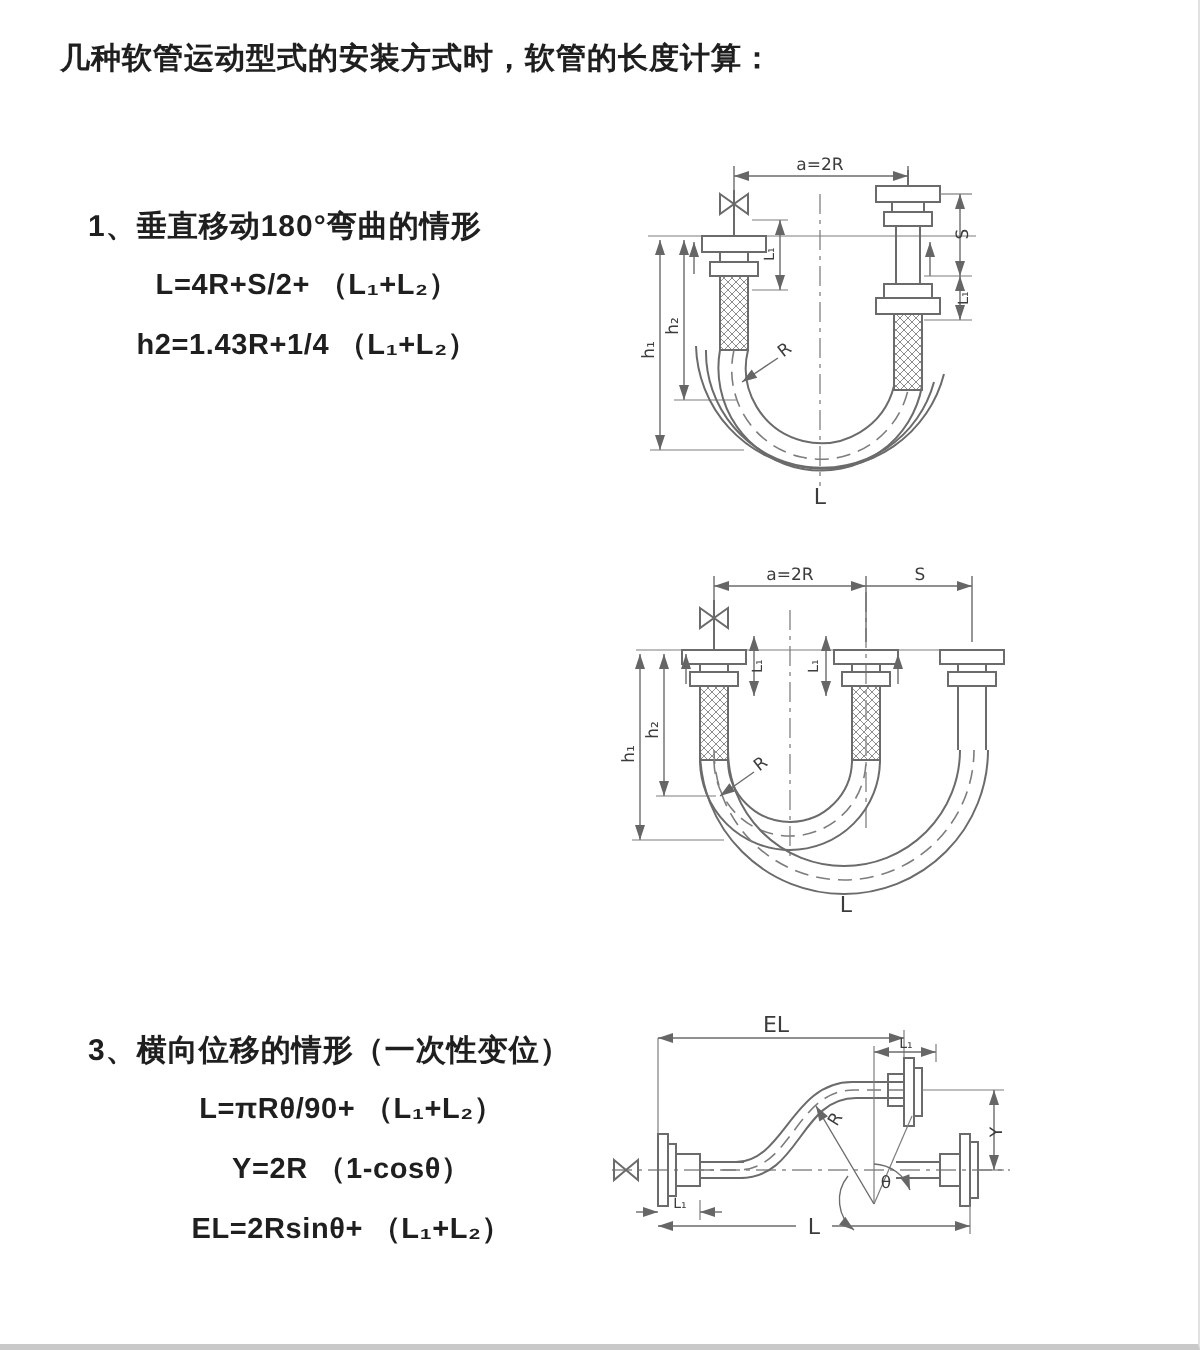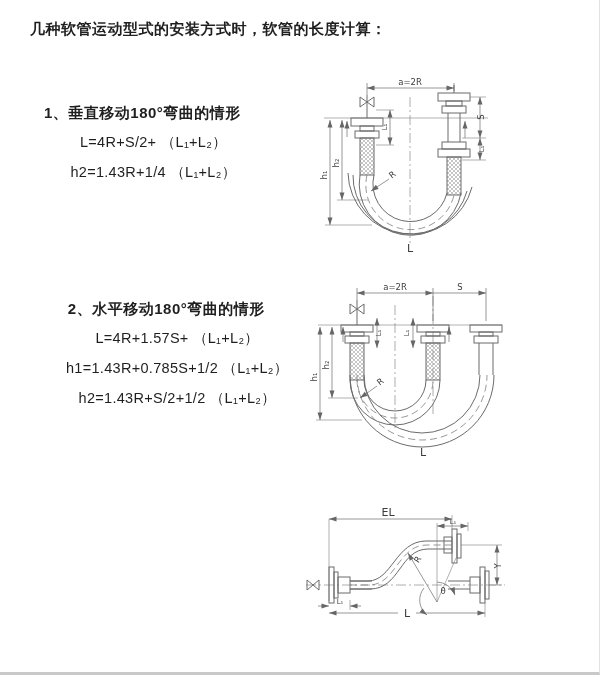--- a/index.html
+++ b/index.html
@@ -7,21 +7,21 @@
     position:relative;width:600px;height:675px;background:#ffffff;
     overflow:hidden;font-family:"Liberation Sans","DejaVu Sans",sans-serif;
     border-right:1px solid #e2e2e2;border-bottom:3px solid #c9c9c9;box-sizing:border-box;
   }
   .doc-title{
     position:absolute;left:30px;top:20px;font-size:15px;font-weight:700;
     color:#1f1f1f;letter-spacing:.5px;white-space:nowrap;
   }
   .section{position:absolute;left:44px;color:#1f1f1f;text-align:center;}
   .sec-heading{font-size:15px;font-weight:700;margin:0 0 10px 0;letter-spacing:.5px;}
-  .formula{font-size:14.5px;font-weight:400;margin:0 0 11px 22px;letter-spacing:.3px;}
+  .formula{font-size:14.5px;font-weight:700;margin:0 0 11px 22px;letter-spacing:.3px;}
   .diagram{position:absolute;}
   
   .dline{fill:none;stroke:#6b6b6b;stroke-width:1;}
   .thin{fill:none;stroke:#7d7d7d;stroke-width:.6;}
   .dim{fill:none;stroke:#6b6b6b;stroke-width:.7;}
   .cdash{fill:none;stroke:#8a8a8a;stroke-width:.7;stroke-dasharray:10 3 2 3;}
   .hdash{fill:none;stroke:#7d7d7d;stroke-width:.8;stroke-dasharray:7 4;}
   .braid{stroke:#6b6b6b;stroke-width:1;}
   text.lbl{font-family:"DejaVu Sans",sans-serif;font-size:8.5px;fill:#3c3c3c;}
   text.lbl-lg{font-family:"DejaVu Sans",sans-serif;font-size:11px;fill:#3c3c3c;}
@@ -33,27 +33,27 @@
 <div class="page">
 
   <div class="doc-title">几种软管运动型式的安装方式时，软管的长度计算：</div>
 
   <div class="section" style="top:104px;">
     <div class="sec-heading">1、垂直移动180°弯曲的情形</div>
     <div class="formula">L=4R+S/2+ （L₁+L₂）</div>
     <div class="formula">h2=1.43R+1/4 （L₁+L₂）</div>
   </div>
 
-  <div class="section" style="top:300px;">
-    <div class="sec-heading">2、水平移动180°弯曲的情形</div>
-    <div class="formula">L=4R+1.57S+ （L₁+L₂）</div>
-    <div class="formula">h1=1.43R+0.785S+1/2 （L₁+L₂）</div>
-    <div class="formula">h2=1.43R+S/2+1/2 （L₁+L₂）</div>
+
+  <div class="section" style="top:516px;">
+    <div class="sec-heading">3、横向位移的情形（一次性变位）</div>
+    <div class="formula">L=πRθ/90+ （L₁+L₂）</div>
+    <div class="formula">Y=2R （1-cosθ）</div>
+    <div class="formula">EL=2Rsinθ+ （L₁+L₂）</div>
   </div>
-
 
   <svg class="diagram" style="left:310px;top:75px;" width="290" height="180" viewBox="0 0 290 180">
     <defs>
       <marker id="d1m" markerWidth="9" markerHeight="6" refX="8" refY="3" orient="auto-start-reverse" markerUnits="userSpaceOnUse">
         <path d="M0.5,0.5 L8,3 L0.5,5.5 Z" fill="#666"></path>
       </marker>
       <pattern id="d1b" width="4" height="4" patternUnits="userSpaceOnUse">
         <path d="M0,4 L4,0 M0,0 L4,4" stroke="#8d8d8d" stroke-width=".5"></path>
       </pattern>
     </defs>

